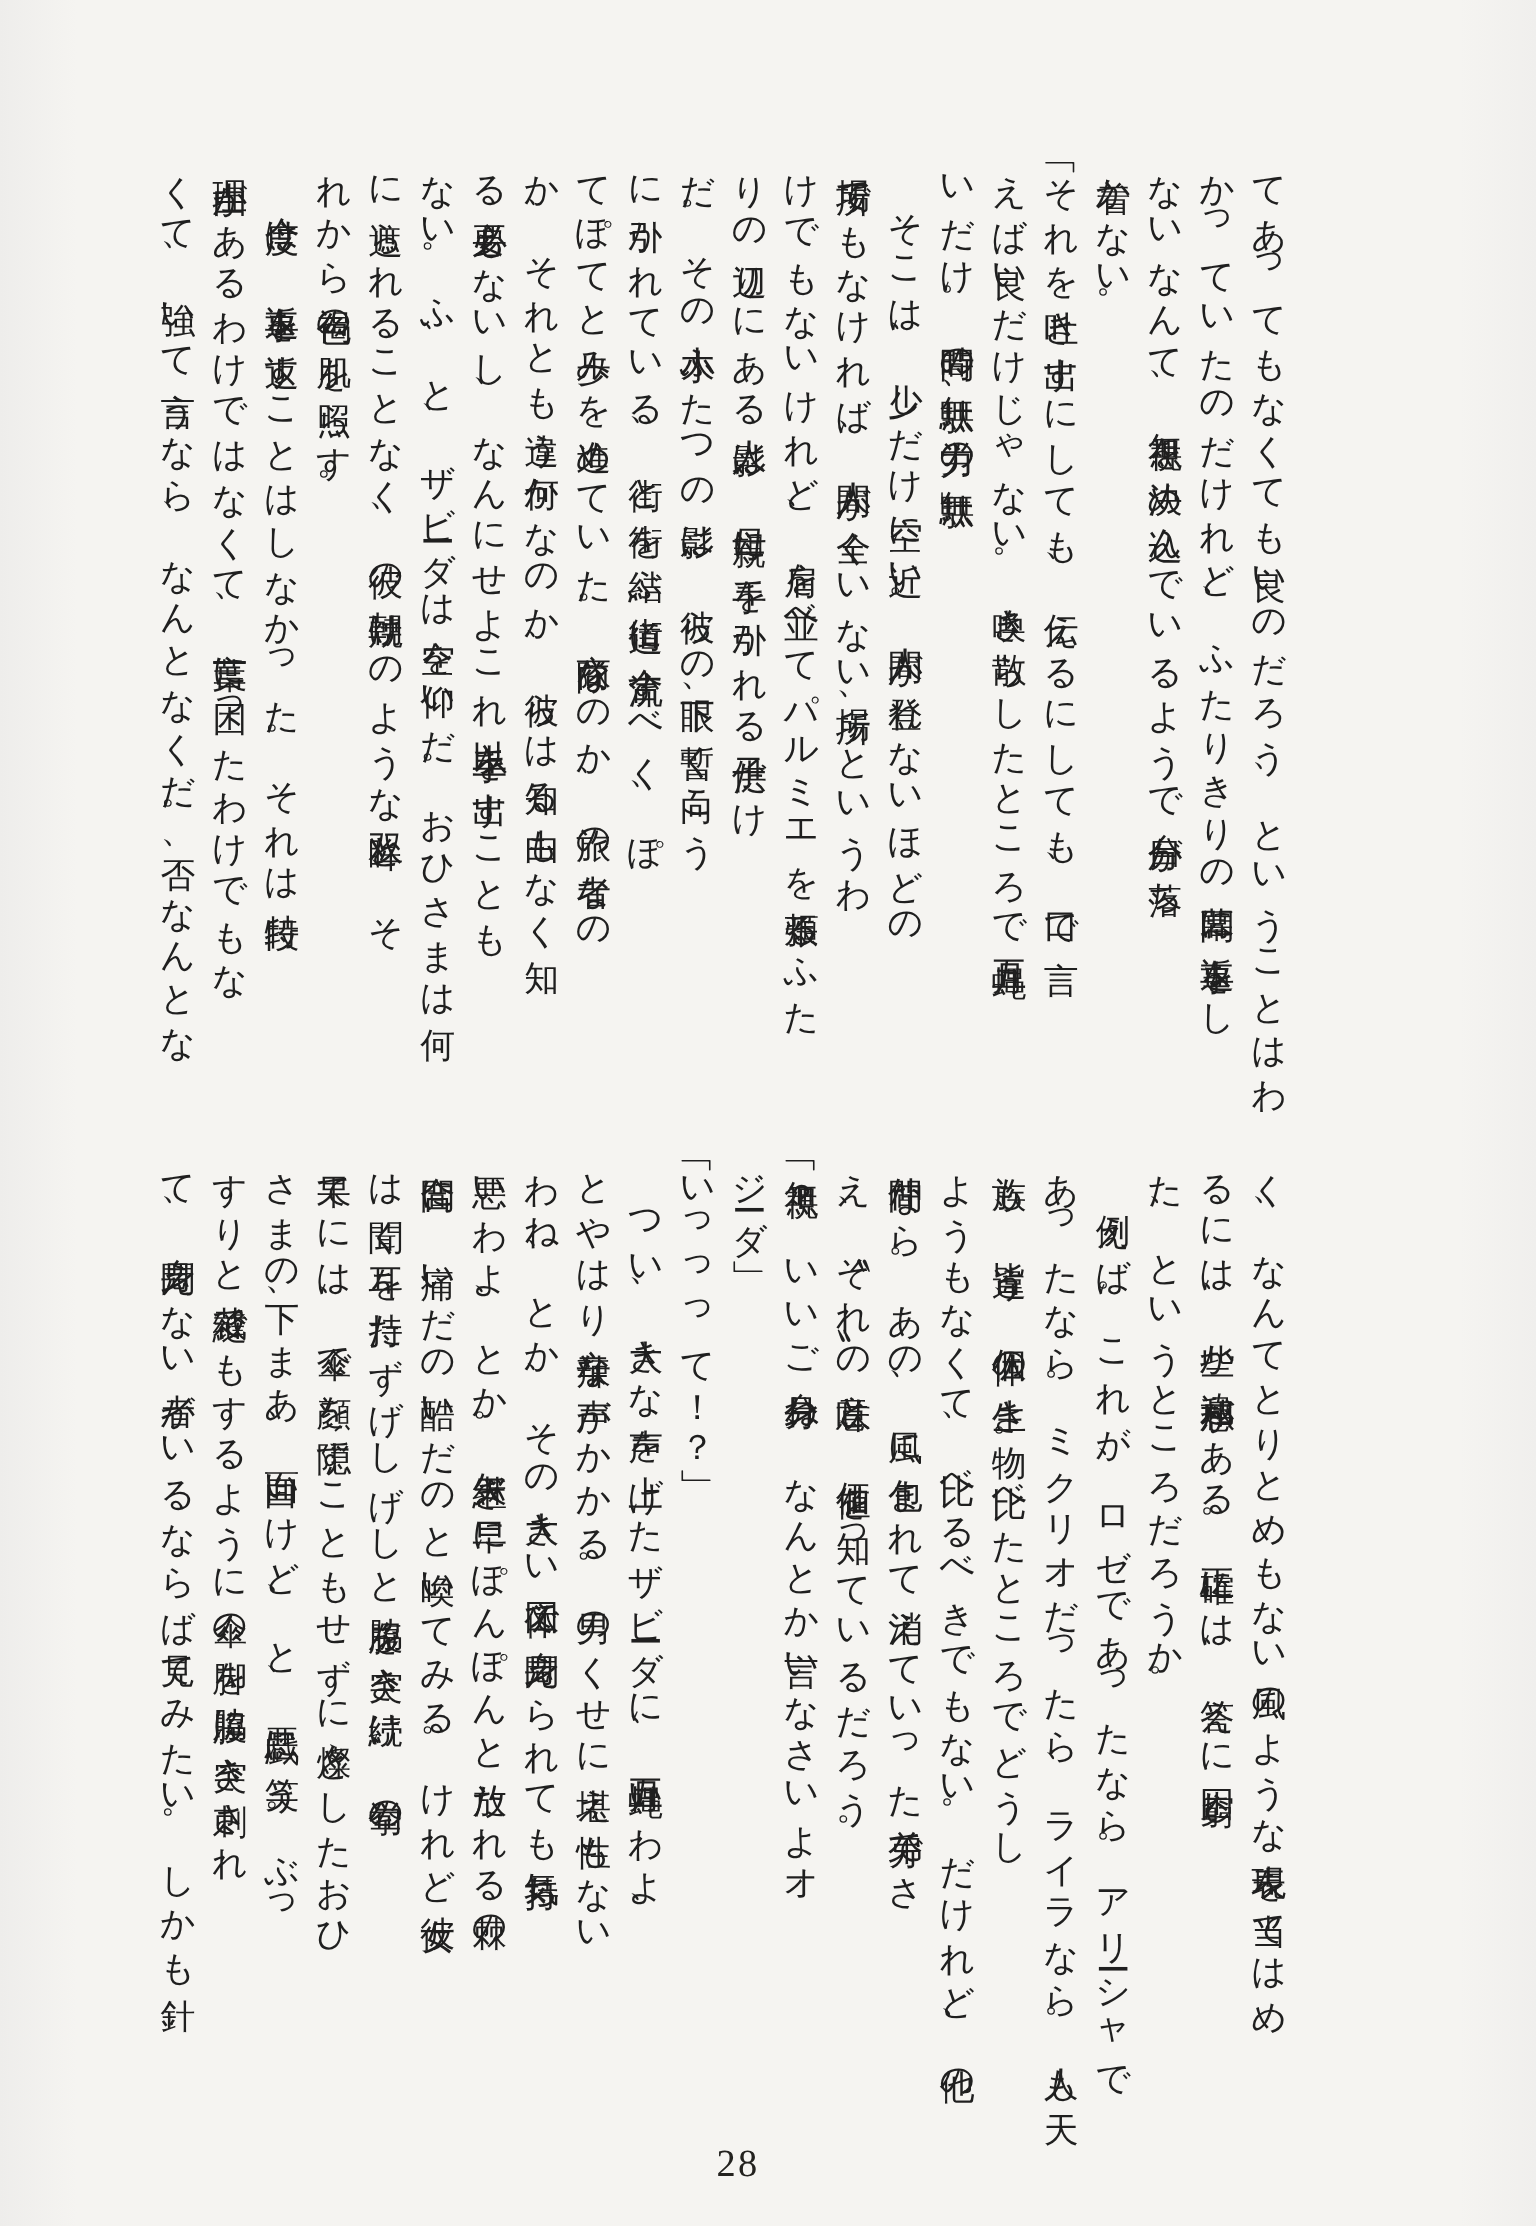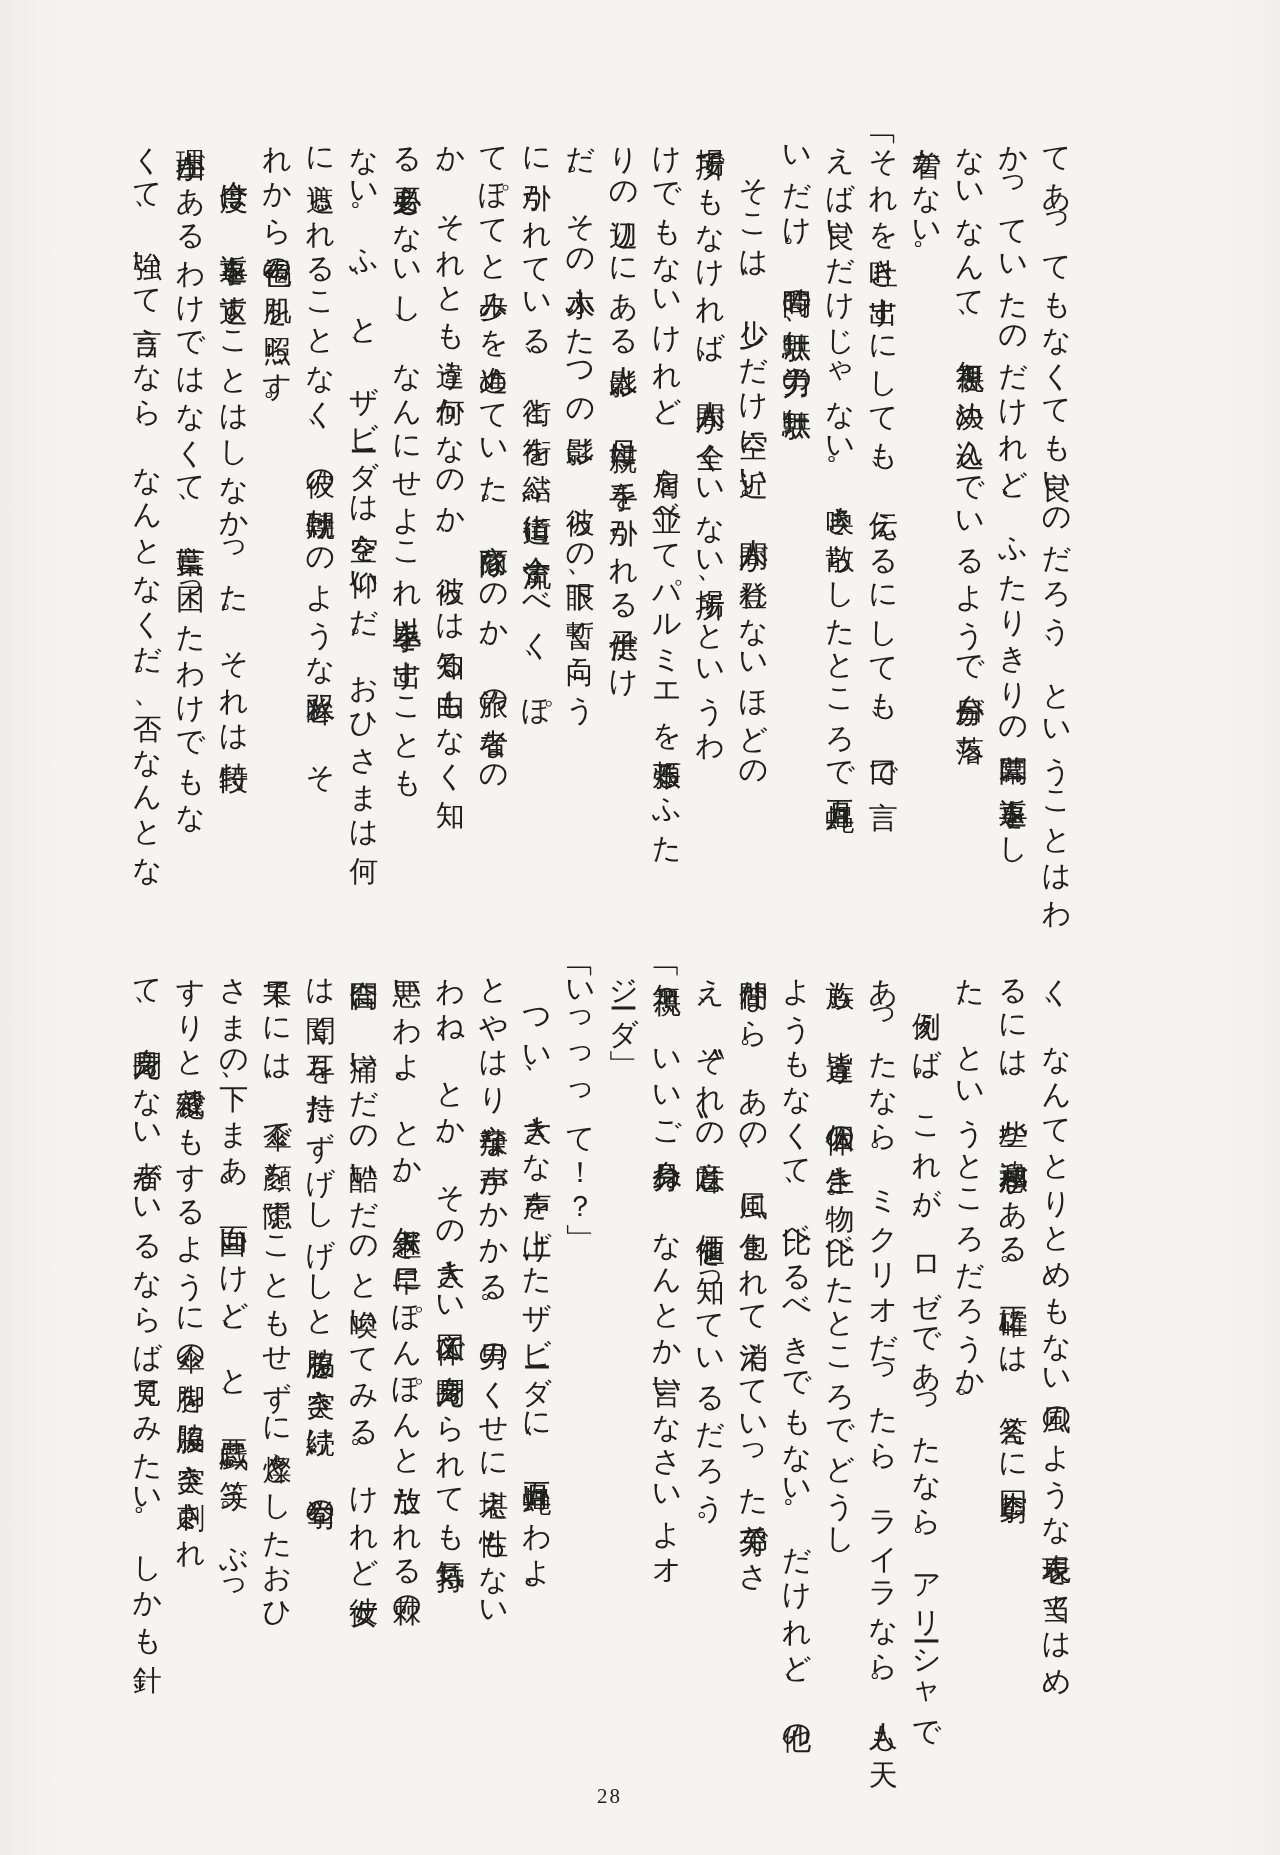--- a/index.html
+++ b/index.html
@@ -28,21 +28,21 @@
     font-size: 29px;
     line-height: 43.3px;
     letter-spacing: 2.8px;
     white-space: pre;
     overflow: visible;
   }
   .pagenum {
     position: absolute;
     top: 1784px;
     left: 597px;
-    font-size: 21px;
+    font-size: 32px;
     letter-spacing: 2px;
     color: #23221f;
   }
 </style>
 </head>
 <body>
 
 <div class="page">
   <div id="top-block" class="vblock">
       <div class="tcol">てあってもなくても良いのだろう、ということはわ</div>

